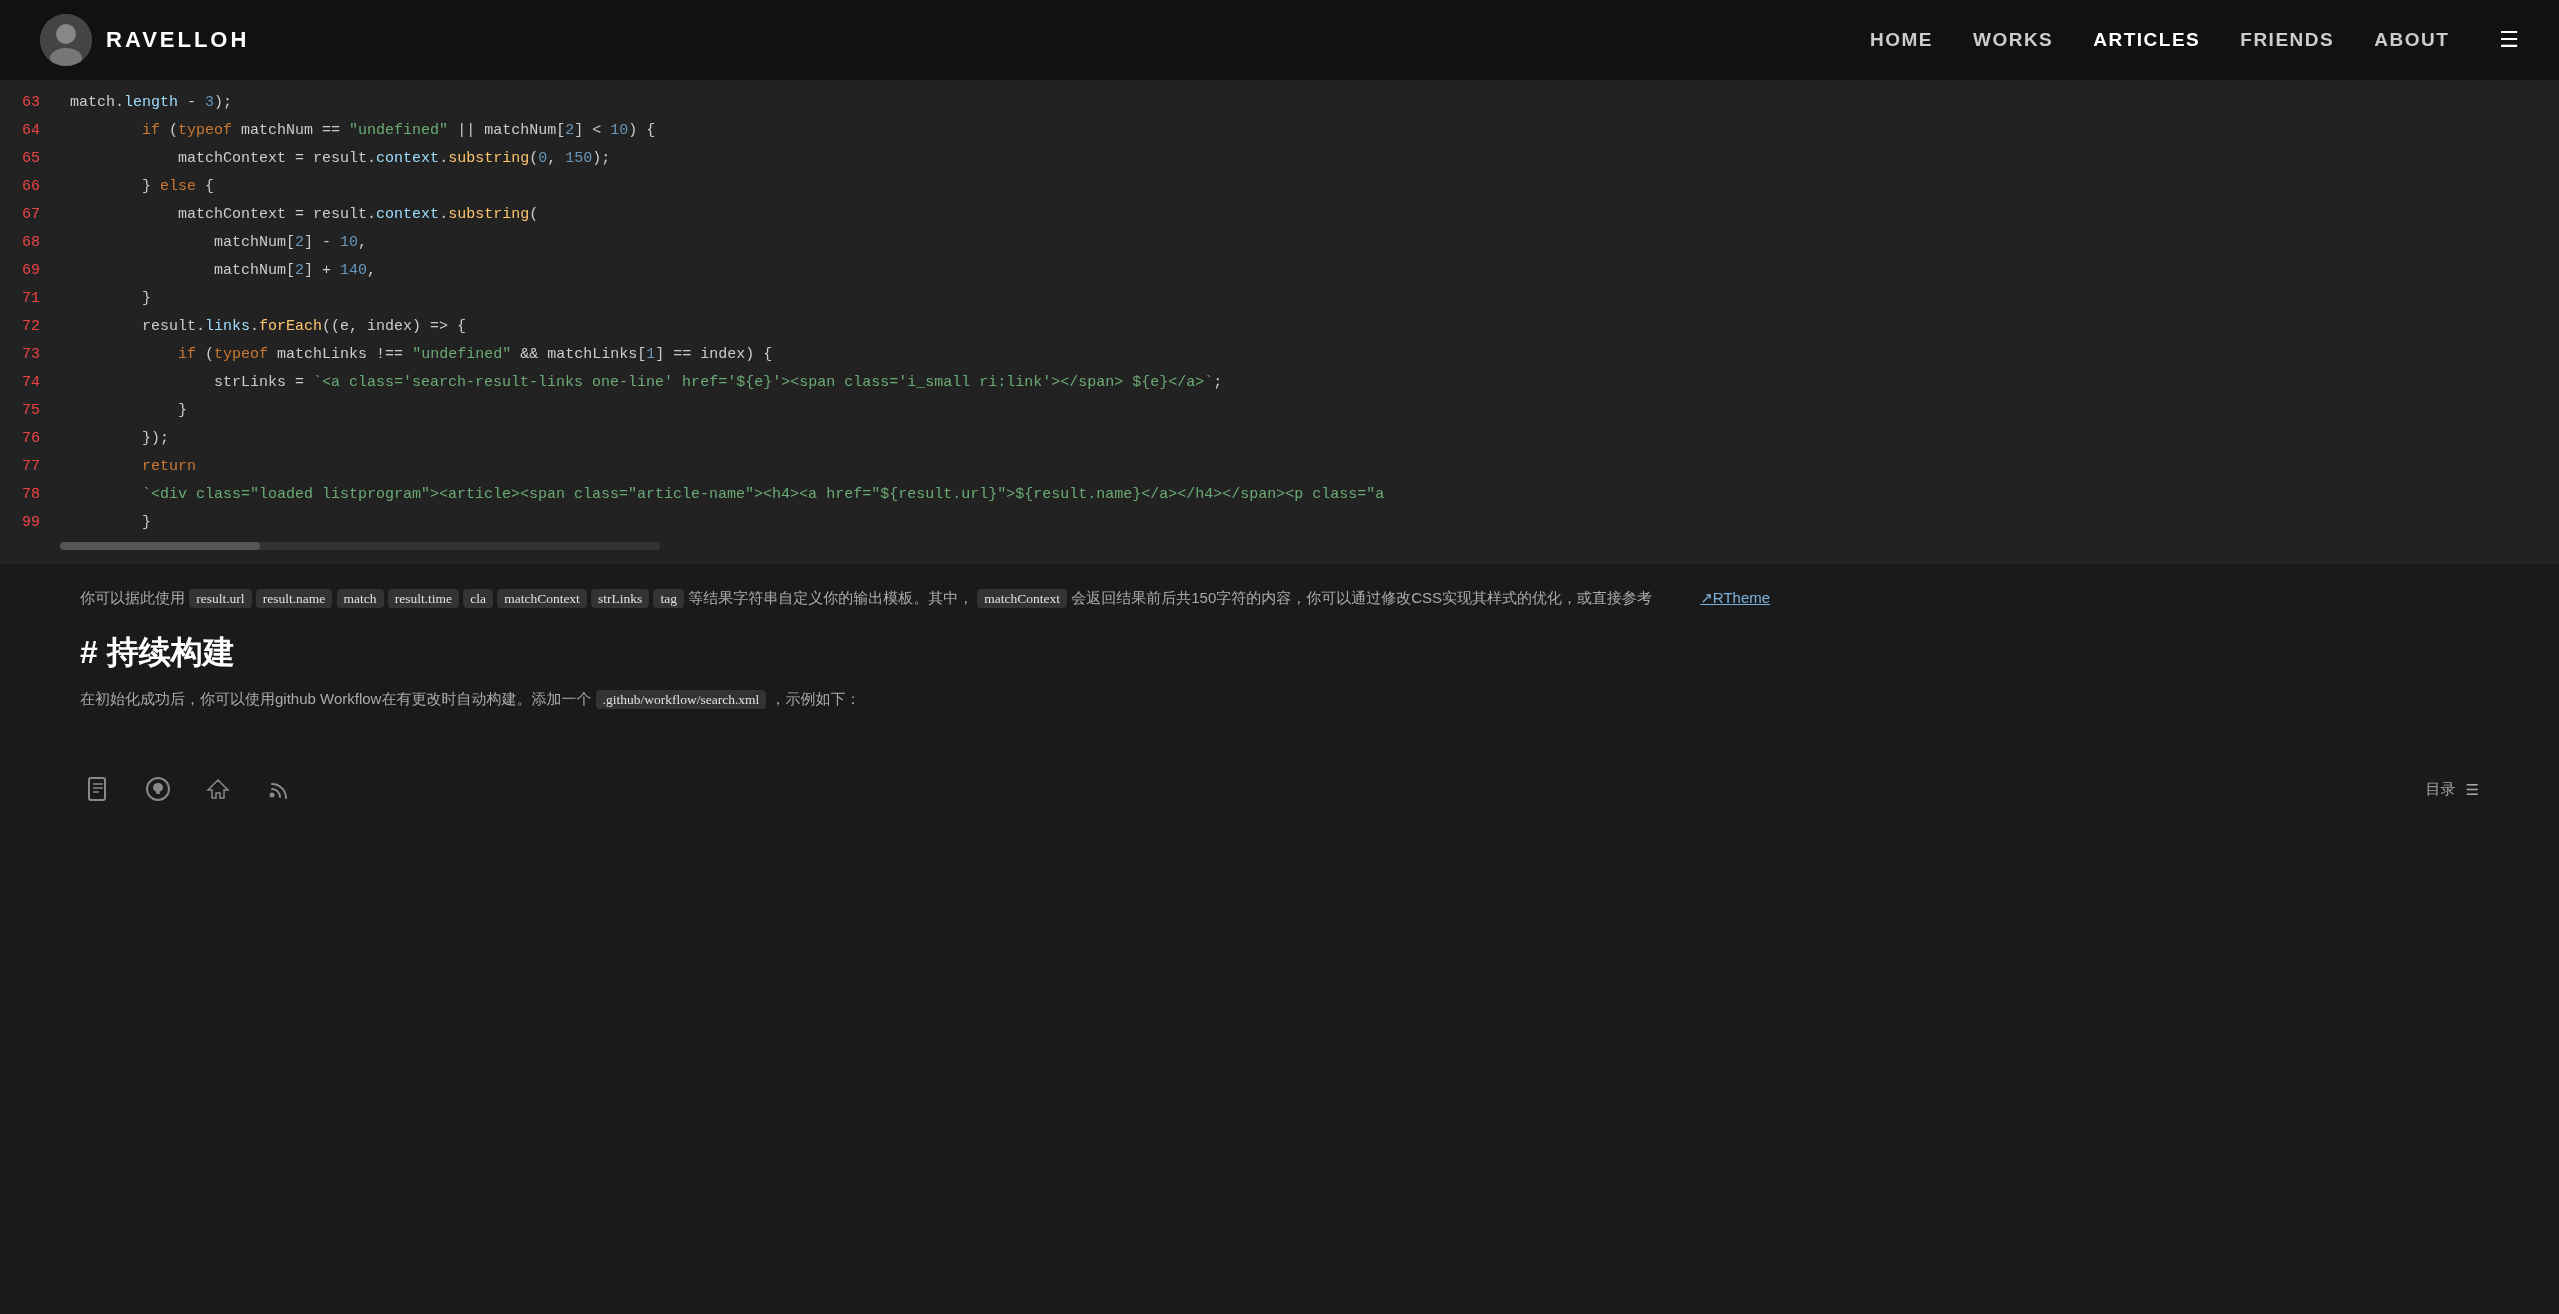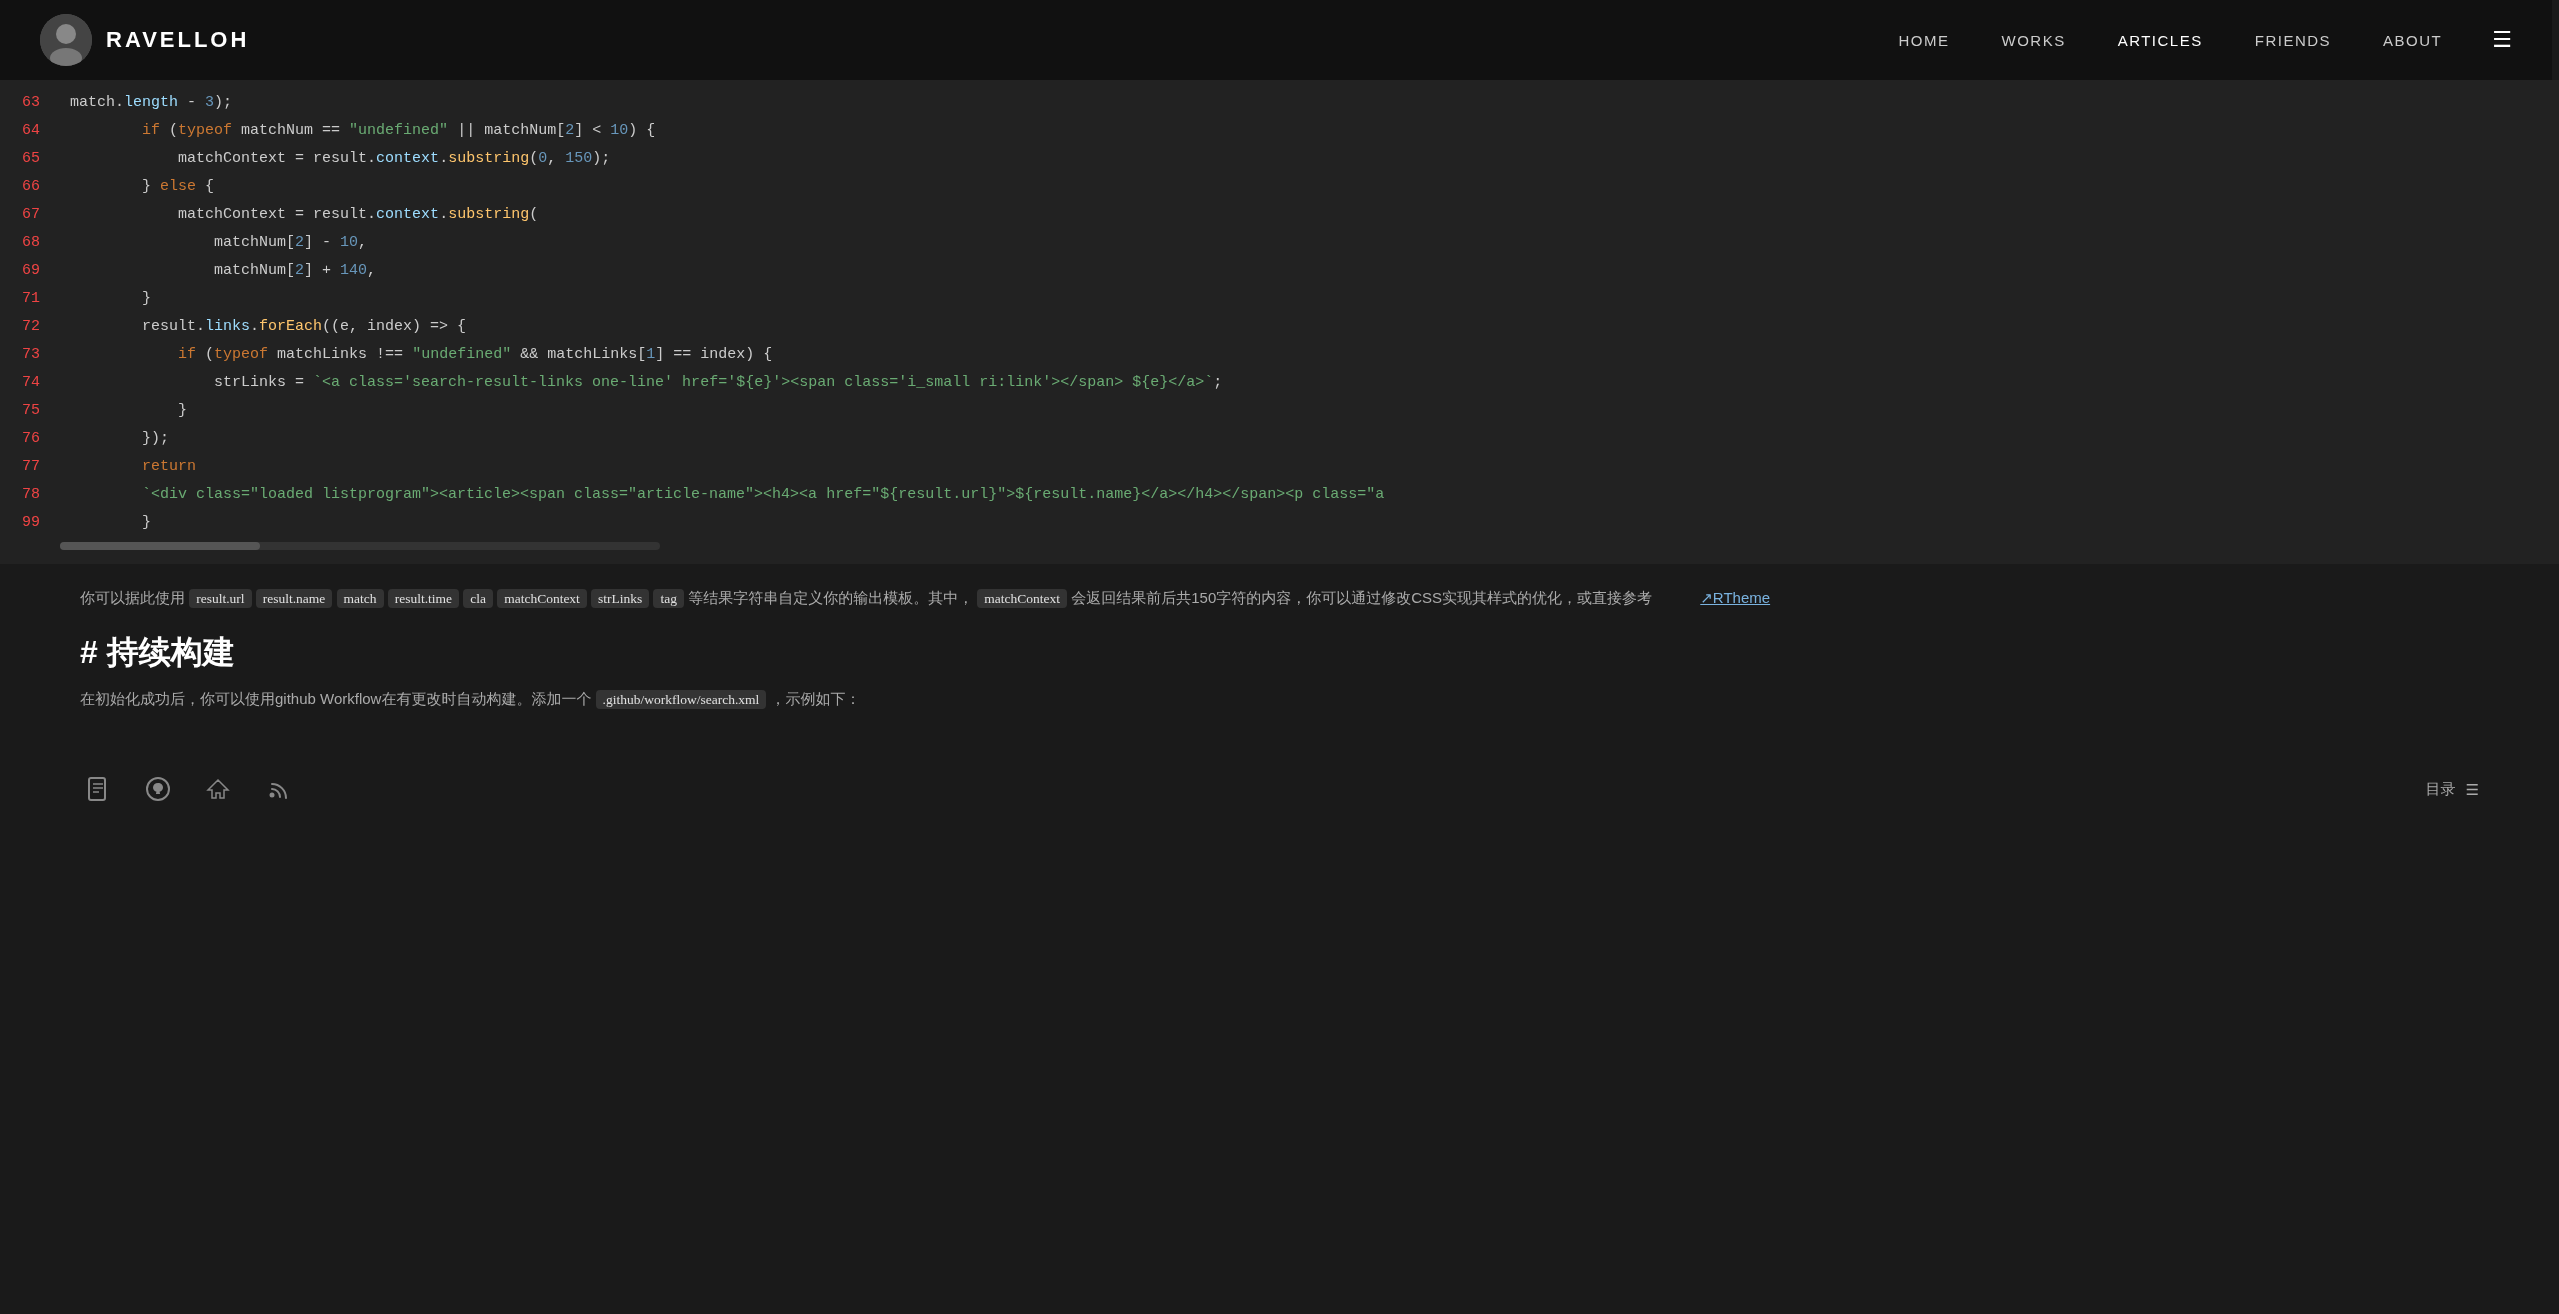--- a/index.html
+++ b/index.html
@@ -6,21 +6,21 @@
     body {
       background: #1a1a1a;
       color: #ccc;
       font-family: 'Segoe UI', Arial, sans-serif;
       min-height: 100vh;
     }
 
     
     .header {
       position: fixed;
-      top: 0; left: 0; right: 7px;
+      top: 0; left: 0; right: 0;
       height: 80px;
       background: #111;
       display: flex;
       align-items: center;
       justify-content: space-between;
       padding: 0 40px;
       z-index: 100;
     }
     .logo-area {
       display: flex;
@@ -42,28 +42,27 @@
       letter-spacing: 3px;
       color: #fff;
       text-transform: uppercase;
     }
     .nav {
       display: flex;
       align-items: center;
       gap: 40px;
     }
     .nav-item {
-      font-size: 15px;
-      font-weight: 400;
+      font-size: 19px;
+      font-weight: 700;
       letter-spacing: 1.5px;
       color: #ccc;
       text-transform: uppercase;
       cursor: pointer;
       text-decoration: none;
-      margin-left: 12px;
     }
     .nav-item.active {
       color: #fff;
     }
     .nav-menu-icon {
       font-size: 22px;
       color: #fff;
       cursor: pointer;
       margin-left: 10px;
     }

